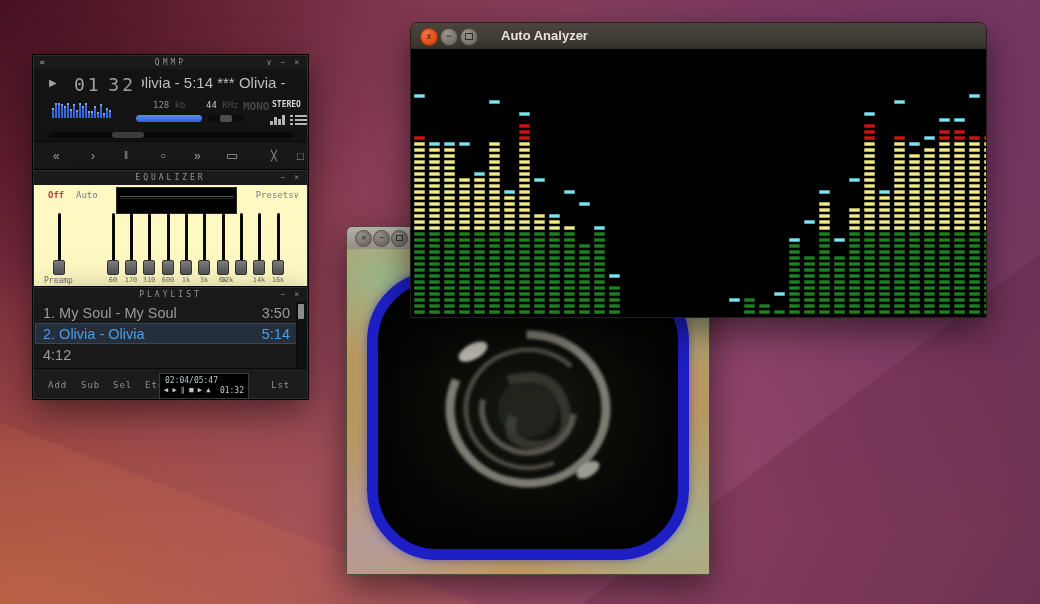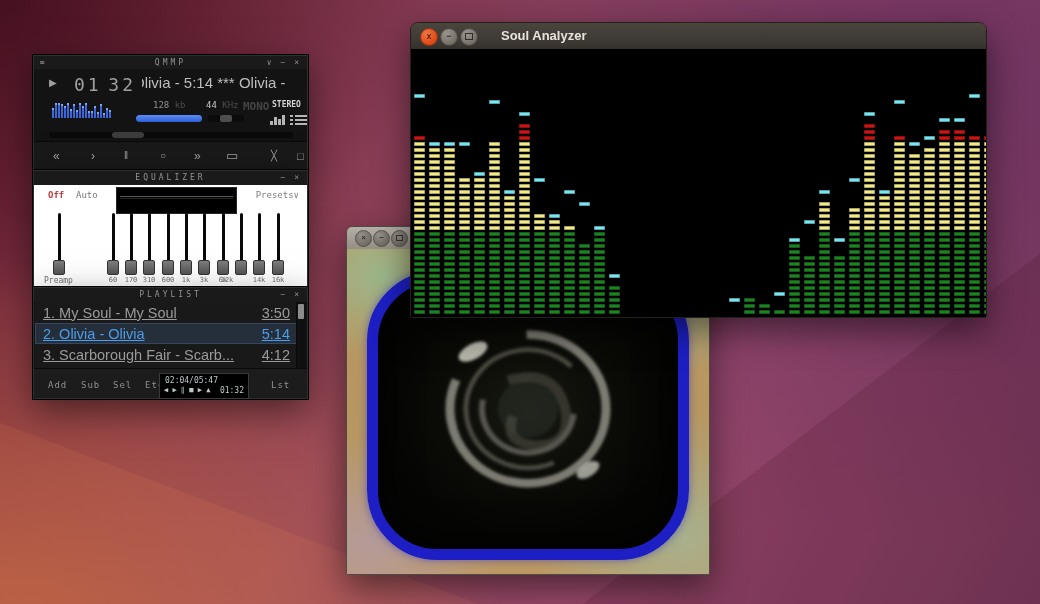--- a/index.html
+++ b/index.html
@@ -85,37 +85,37 @@
     background:linear-gradient(#5d8cf2,#2e5fd8);}
   #balance{position:absolute;left:174px;top:46px;width:36px;height:7px;background:#0b0b0b;border-radius:3px;}
   #balance .handle{position:absolute;left:12px;top:0;width:12px;height:7px;background:#4d4d4d;border-radius:2px;}
   .eqpl{position:absolute;top:43px;}
   #progress{position:absolute;left:15px;top:63px;width:244px;height:6px;background:#0a0a0a;border-radius:3px;}
   #progress .handle{position:absolute;top:0;width:32px;height:6px;background:#3d3d3d;border-radius:3px;}
   #transport{position:absolute;left:0;right:0;top:72px;bottom:0;background:#191919;border-top:1px solid #090909;}
   .tbtn{position:absolute;top:0;height:28px;line-height:28px;font-size:12px;color:#a2a2a2;}
 
   #eq-win{left:33px;top:170px;width:275px;height:117px;}
-  #eq-body{position:absolute;left:0;right:0;top:14px;bottom:0;background:#ffffff;}
+  #eq-body{position:absolute;left:0;right:0;top:14px;bottom:0;background:#fef9c3;}
   #eq-off{position:absolute;left:14px;top:5px;font:bold 9px "DejaVu Sans Mono",monospace;color:#c04040;}
   #eq-auto{position:absolute;left:42px;top:5px;font:9px "DejaVu Sans Mono",monospace;color:#787878;}
   #eq-graph{position:absolute;left:82px;top:2px;width:119px;height:25px;background:#000;border:1px solid #262626;}
   #eq-graph .l1{position:absolute;left:3px;right:3px;top:8px;height:1px;background:#57604a;}
   #eq-graph .l2{position:absolute;left:3px;right:3px;top:10px;height:1px;background:#2e2424;}
   #eq-presets{position:absolute;right:8px;top:5px;font:9px "DejaVu Sans Mono",monospace;color:#7e7e7e;}
   .eq-track{position:absolute;top:28px;width:3px;height:60px;background:#090909;border-radius:2px;}
   .eq-handle{position:absolute;top:43px;width:10px;height:13px;border-radius:2px;
     background:linear-gradient(#7d7d7d,#545454);border:1px solid #333;}
   .eq-label{position:absolute;top:91px;transform:translateX(-50%);font:7px "DejaVu Sans Mono",monospace;color:#6e6e6e;}
   #preamp-label{position:absolute;left:10px;top:91px;font:8px "DejaVu Sans Mono",monospace;color:#6e6e6e;}
 
   #pl-win{left:33px;top:287px;width:275px;height:112px;}
   #pl-list{position:absolute;left:1px;right:1px;top:14px;height:66px;background:#191919;}
   .pl-row{height:21px;display:flex;justify-content:space-between;align-items:center;
-    padding:0 16px 0 8px;font-size:14.5px;color:#9a9a9a;text-decoration:underline;}
+    padding:0 16px 0 8px;font-size:14.5px;color:#9a9a9a;}
   .pl-row.selected{background:#252e3b;color:#4d9ce8;box-shadow:inset 0 0 0 1px #36465c;}
   #pl-scroll{position:absolute;right:1px;top:14px;width:9px;height:66px;background:#101010;border-left:1px solid #0a0a0a;}
   #pl-scroll .thumb{position:absolute;left:1px;top:2px;width:6px;height:15px;background:#8c8c8c;border-radius:1px;}
   #pl-bottom{position:absolute;left:0;right:0;top:80px;bottom:0;background:#1c1c1c;border-top:1px solid #0a0a0a;}
   .pl-btn{position:absolute;top:11px;font:9px "DejaVu Sans Mono",monospace;color:#8f8f8f;letter-spacing:1px;}
   #pl-lcd{position:absolute;left:125px;top:4px;width:88px;height:24px;background:#000;border:1px solid #3a3a3a;
     color:#bcc9c9;font-family:"DejaVu Sans Mono",monospace;}
   #pl-lcd .t1{font-size:8px;padding:2px 0 0 5px;}
   #pl-lcd .t2{display:flex;justify-content:space-between;padding:1px 4px 0 4px;font-size:7px;}
 </style>
@@ -152,21 +152,21 @@
         </svg>
       </div>
     </div>
   </div>
 
   <div class="win shadow" id="analyzer-win">
     <div class="ub-titlebar">
       <div class="ub-btn ub-close">x</div>
       <div class="ub-btn ub-min">−</div>
       <div class="ub-btn ub-max"><span class="sq"></span></div>
-      <div class="ub-title">Soul Analyzer</div>
+      <div class="ub-title">Auto Analyzer</div>
     </div>
     <div id="analyzer-canvas">
         <div class="seg" style="left: 3px; top: 261px; width: 11px; height: 4px; background: rgb(29, 130, 34);"></div>
         <div class="seg" style="left: 3px; top: 255px; width: 11px; height: 4px; background: rgb(29, 130, 34);"></div>
         <div class="seg" style="left: 3px; top: 249px; width: 11px; height: 4px; background: rgb(29, 130, 34);"></div>
         <div class="seg" style="left: 3px; top: 243px; width: 11px; height: 4px; background: rgb(29, 130, 34);"></div>
         <div class="seg" style="left: 3px; top: 237px; width: 11px; height: 4px; background: rgb(29, 130, 34);"></div>
         <div class="seg" style="left: 3px; top: 231px; width: 11px; height: 4px; background: rgb(29, 130, 34);"></div>
         <div class="seg" style="left: 3px; top: 225px; width: 11px; height: 4px; background: rgb(29, 130, 34);"></div>
         <div class="seg" style="left: 3px; top: 219px; width: 11px; height: 4px; background: rgb(29, 130, 34);"></div>
@@ -960,21 +960,20 @@
     <div id="pl-list">
       <div class="pl-row">
         <span>1. My Soul - My Soul</span>
         <span>3:50</span>
       </div>
       <div class="pl-row selected">
         <span>2. Olivia - Olivia</span>
         <span>5:14</span>
       </div>
       <div class="pl-row">
-        <span>3. Scarborough Fair - Scarb...</span>
         <span>4:12</span>
       </div>
     </div>
     <div id="pl-scroll">
         <div class="thumb"></div>
       </div>
     <div id="pl-bottom">
       <span class="pl-btn" style="left:14px">Add</span>
       <span class="pl-btn" style="left:47px">Sub</span>
       <span class="pl-btn" style="left:79px">Sel</span>

